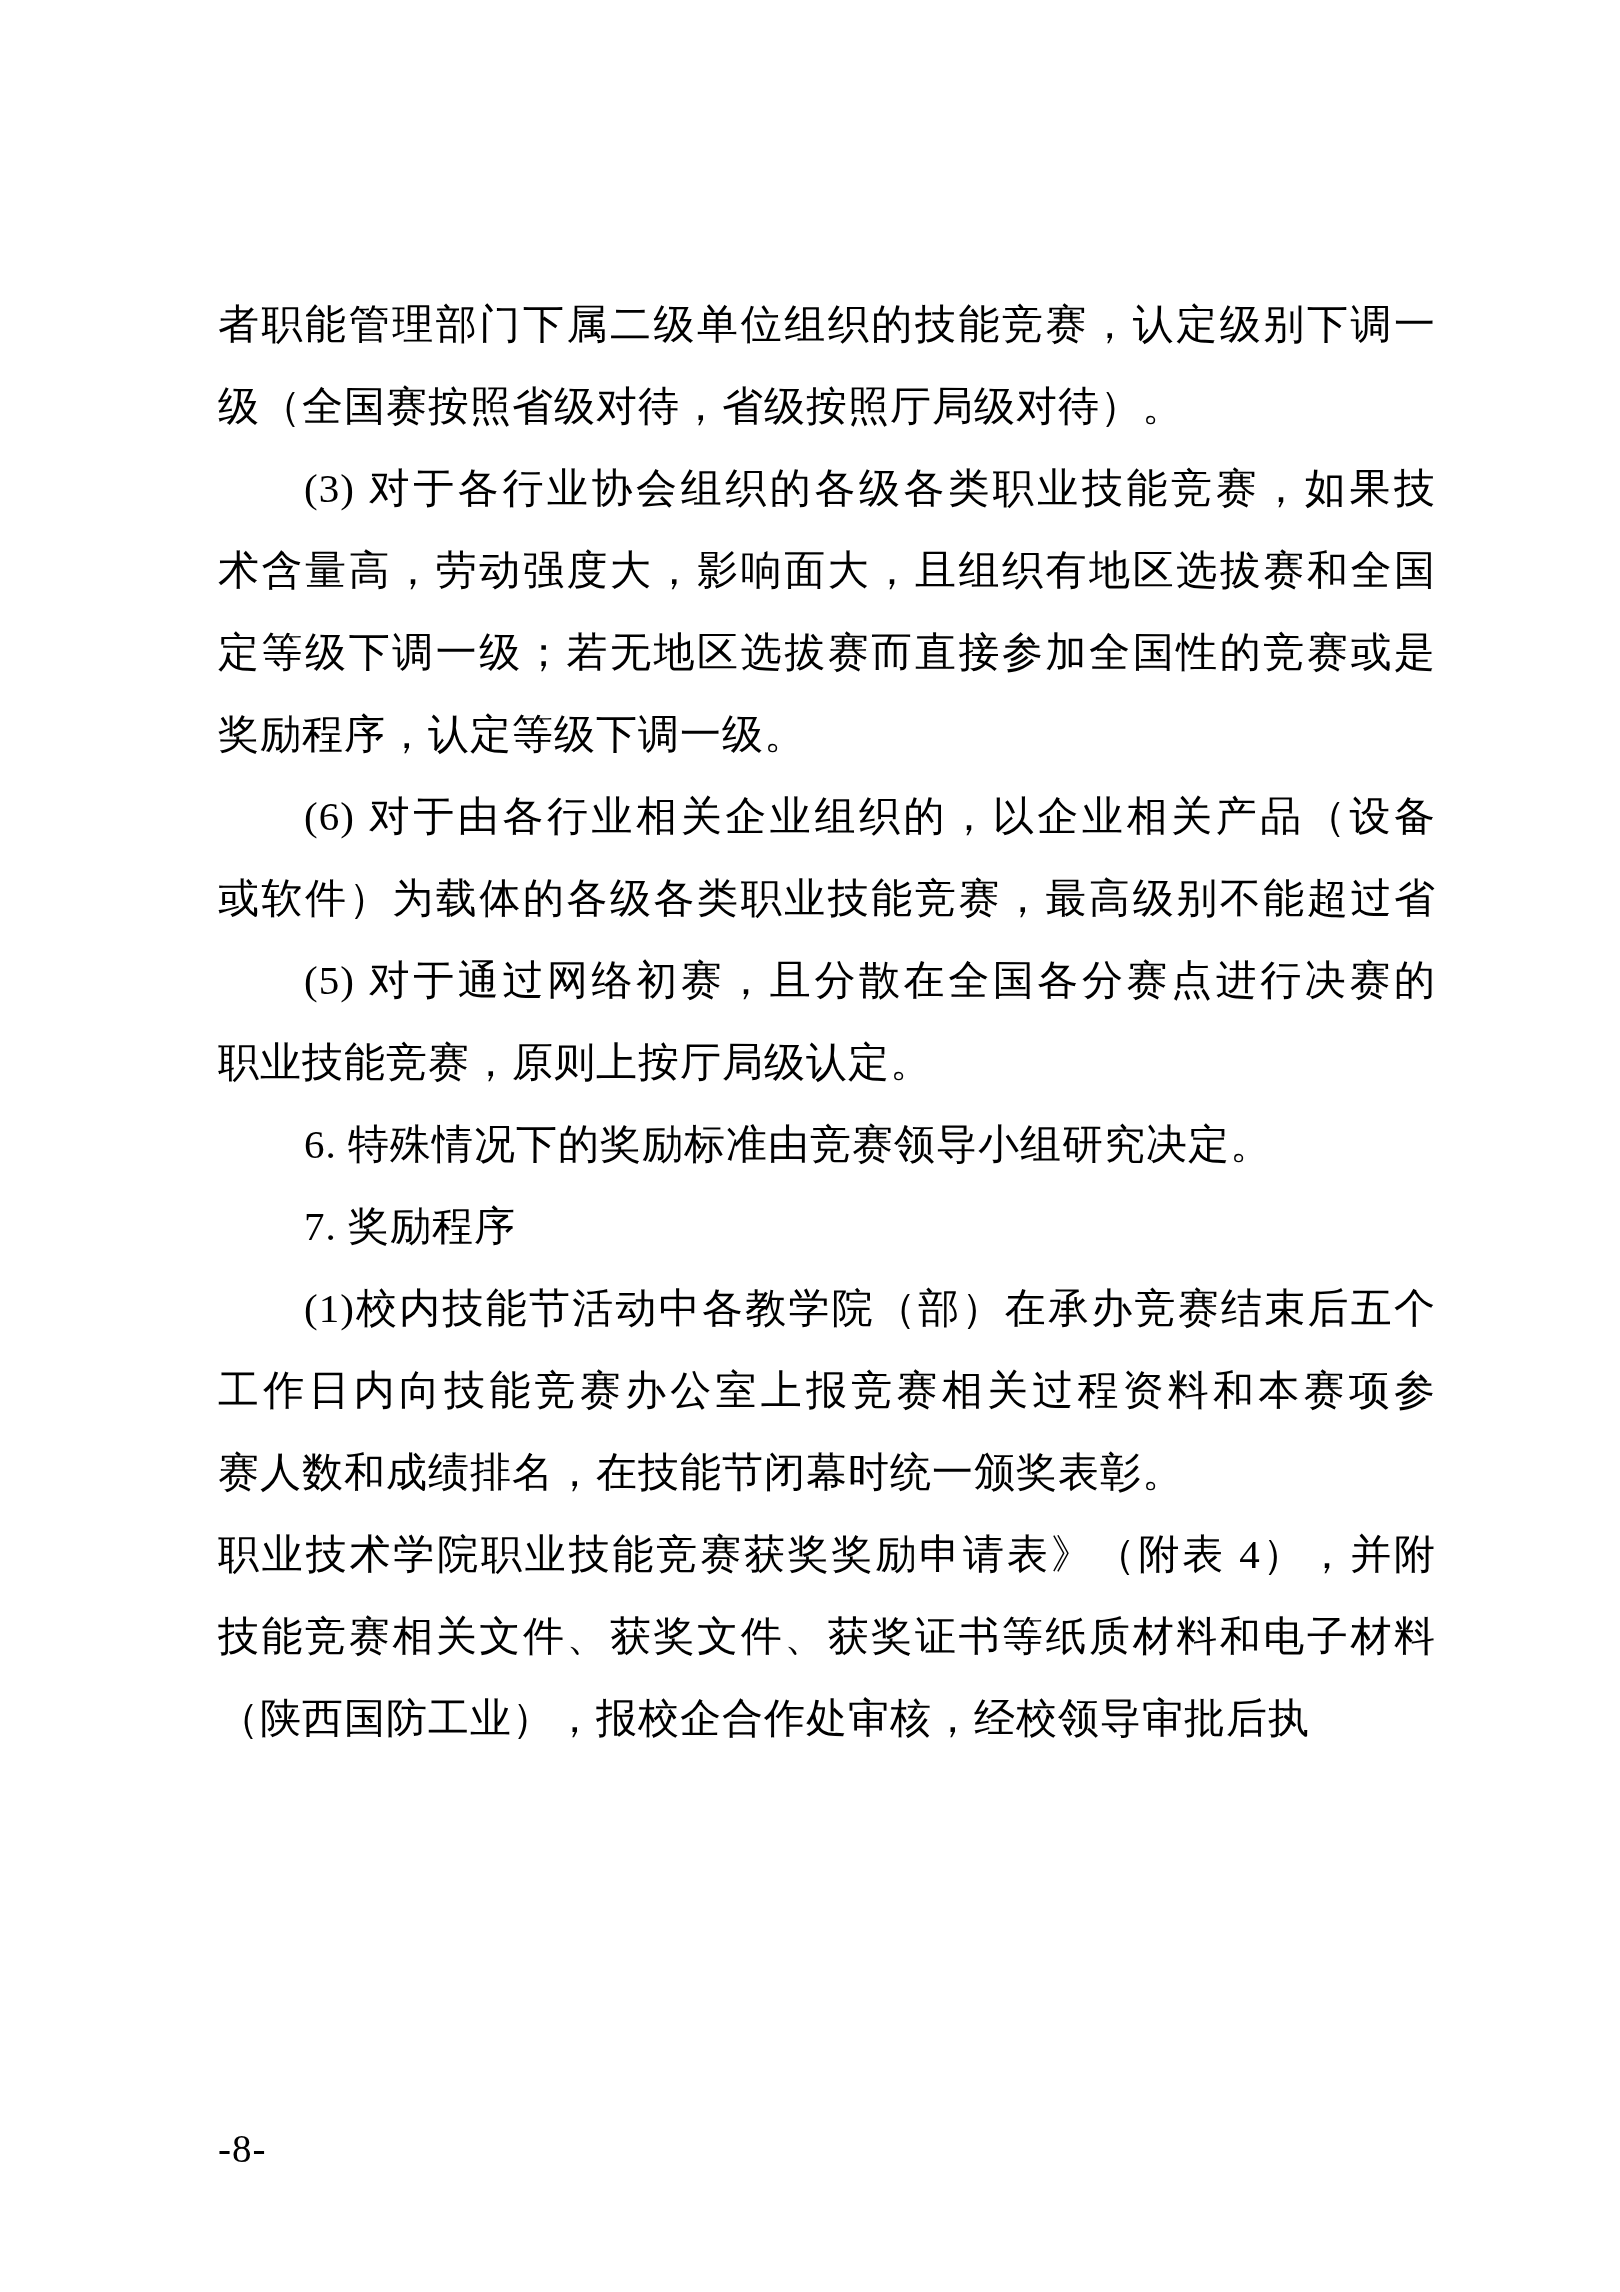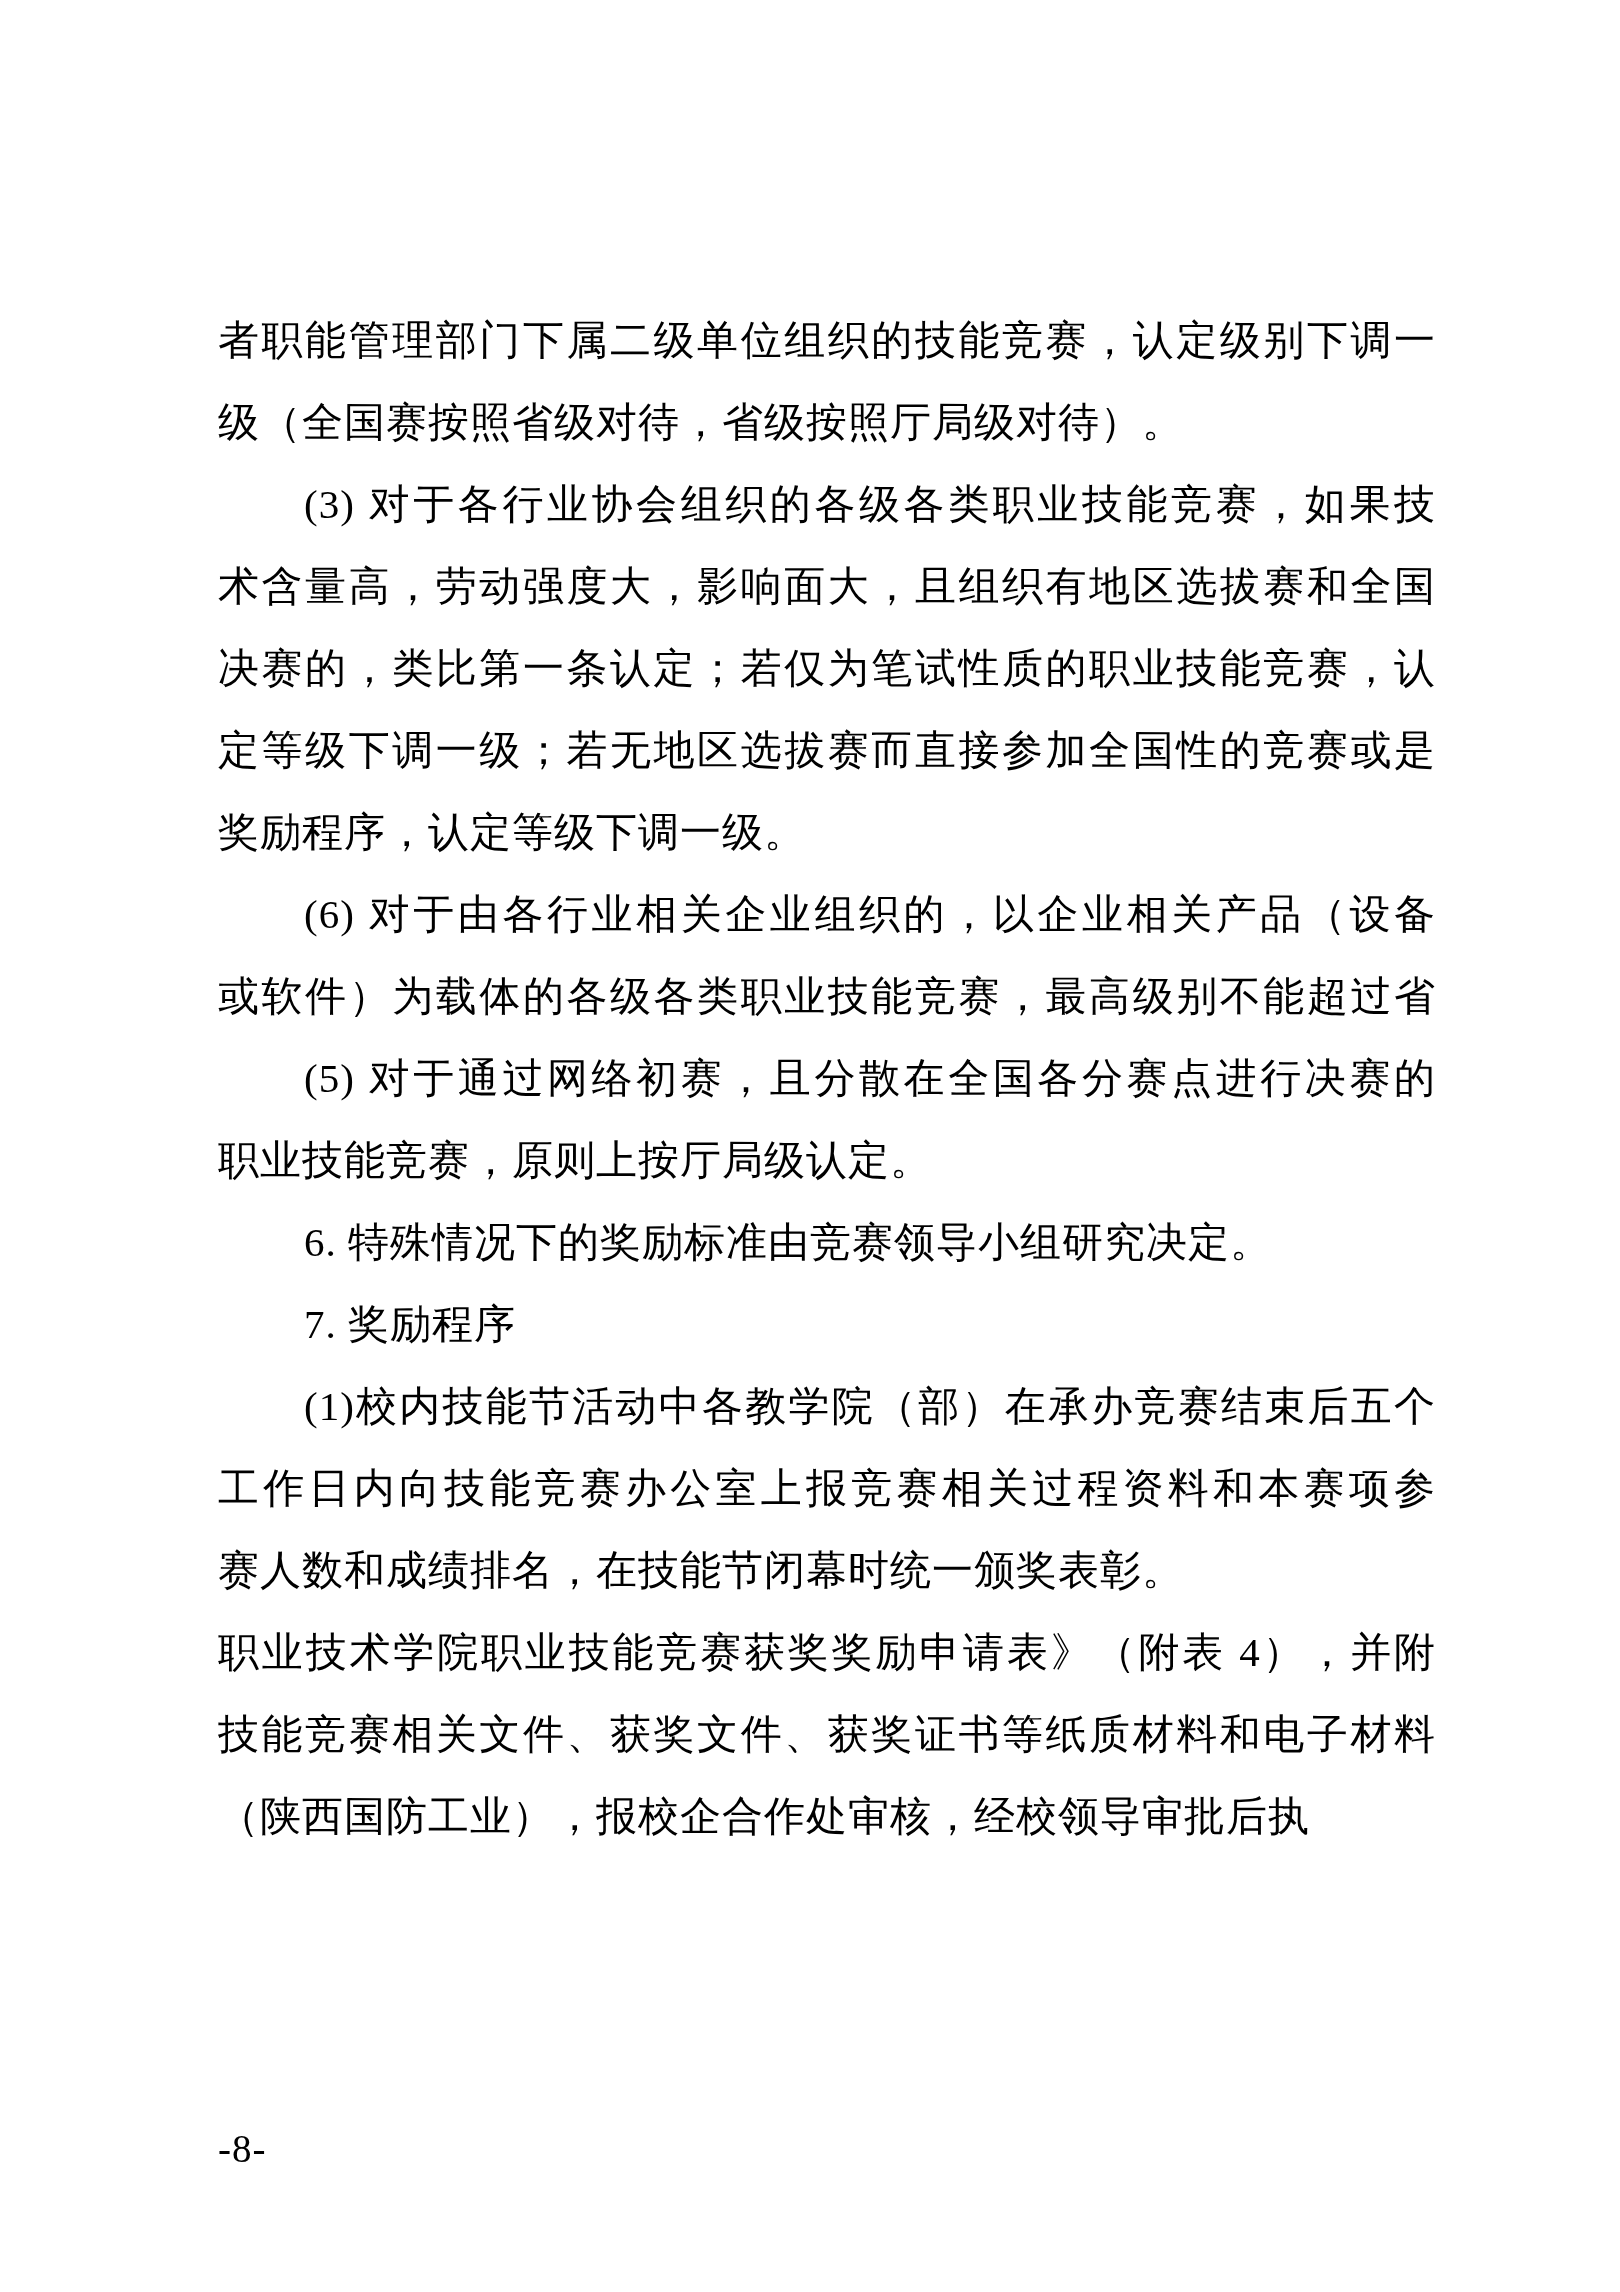--- a/index.html
+++ b/index.html
@@ -12,21 +12,21 @@
     width: 1620px;
     height: 2293px;
     background: #ffffff;
     color: #000000;
     font-family: "Liberation Serif", "DejaVu Serif", serif;
     overflow: hidden;
   }
   .text-block {
     position: absolute;
     left: 218px;
-    top: 299px;
+    top: 283px;
     width: 1218px;
   }
   .line {
     height: 82px;
     line-height: 82px;
     font-size: 41px;
     letter-spacing: 1px;
     white-space: normal;
     overflow: visible;
   }
@@ -51,21 +51,20 @@
 </style>
 </head>
 <body>
 
 <div class="page">
   <div class="text-block">
       <div class="line justify">者职能管理部门下属二级单位组织的技能竞赛，认定级别下调一</div>
       <div class="line">级（全国赛按照省级对待，省级按照厅局级对待）。</div>
       <div class="line indent justify">(3) 对于各行业协会组织的各级各类职业技能竞赛，如果技</div>
       <div class="line justify">术含量高，劳动强度大，影响面大，且组织有地区选拔赛和全国</div>
-      <div class="line justify">决赛的，类比第一条认定；若仅为笔试性质的职业技能竞赛，认</div>
       <div class="line justify">定等级下调一级；若无地区选拔赛而直接参加全国性的竞赛或是</div>
       <div class="line">奖励程序，认定等级下调一级。</div>
       <div class="line indent justify">(6) 对于由各行业相关企业组织的，以企业相关产品（设备</div>
       <div class="line justify">或软件）为载体的各级各类职业技能竞赛，最高级别不能超过省</div>
       <div class="line indent justify">(5) 对于通过网络初赛，且分散在全国各分赛点进行决赛的</div>
       <div class="line">职业技能竞赛，原则上按厅局级认定。</div>
       <div class="line indent">6. 特殊情况下的奖励标准由竞赛领导小组研究决定。</div>
       <div class="line indent">7. 奖励程序</div>
       <div class="line indent justify">(1)校内技能节活动中各教学院（部）在承办竞赛结束后五个</div>
       <div class="line justify">工作日内向技能竞赛办公室上报竞赛相关过程资料和本赛项参</div>

